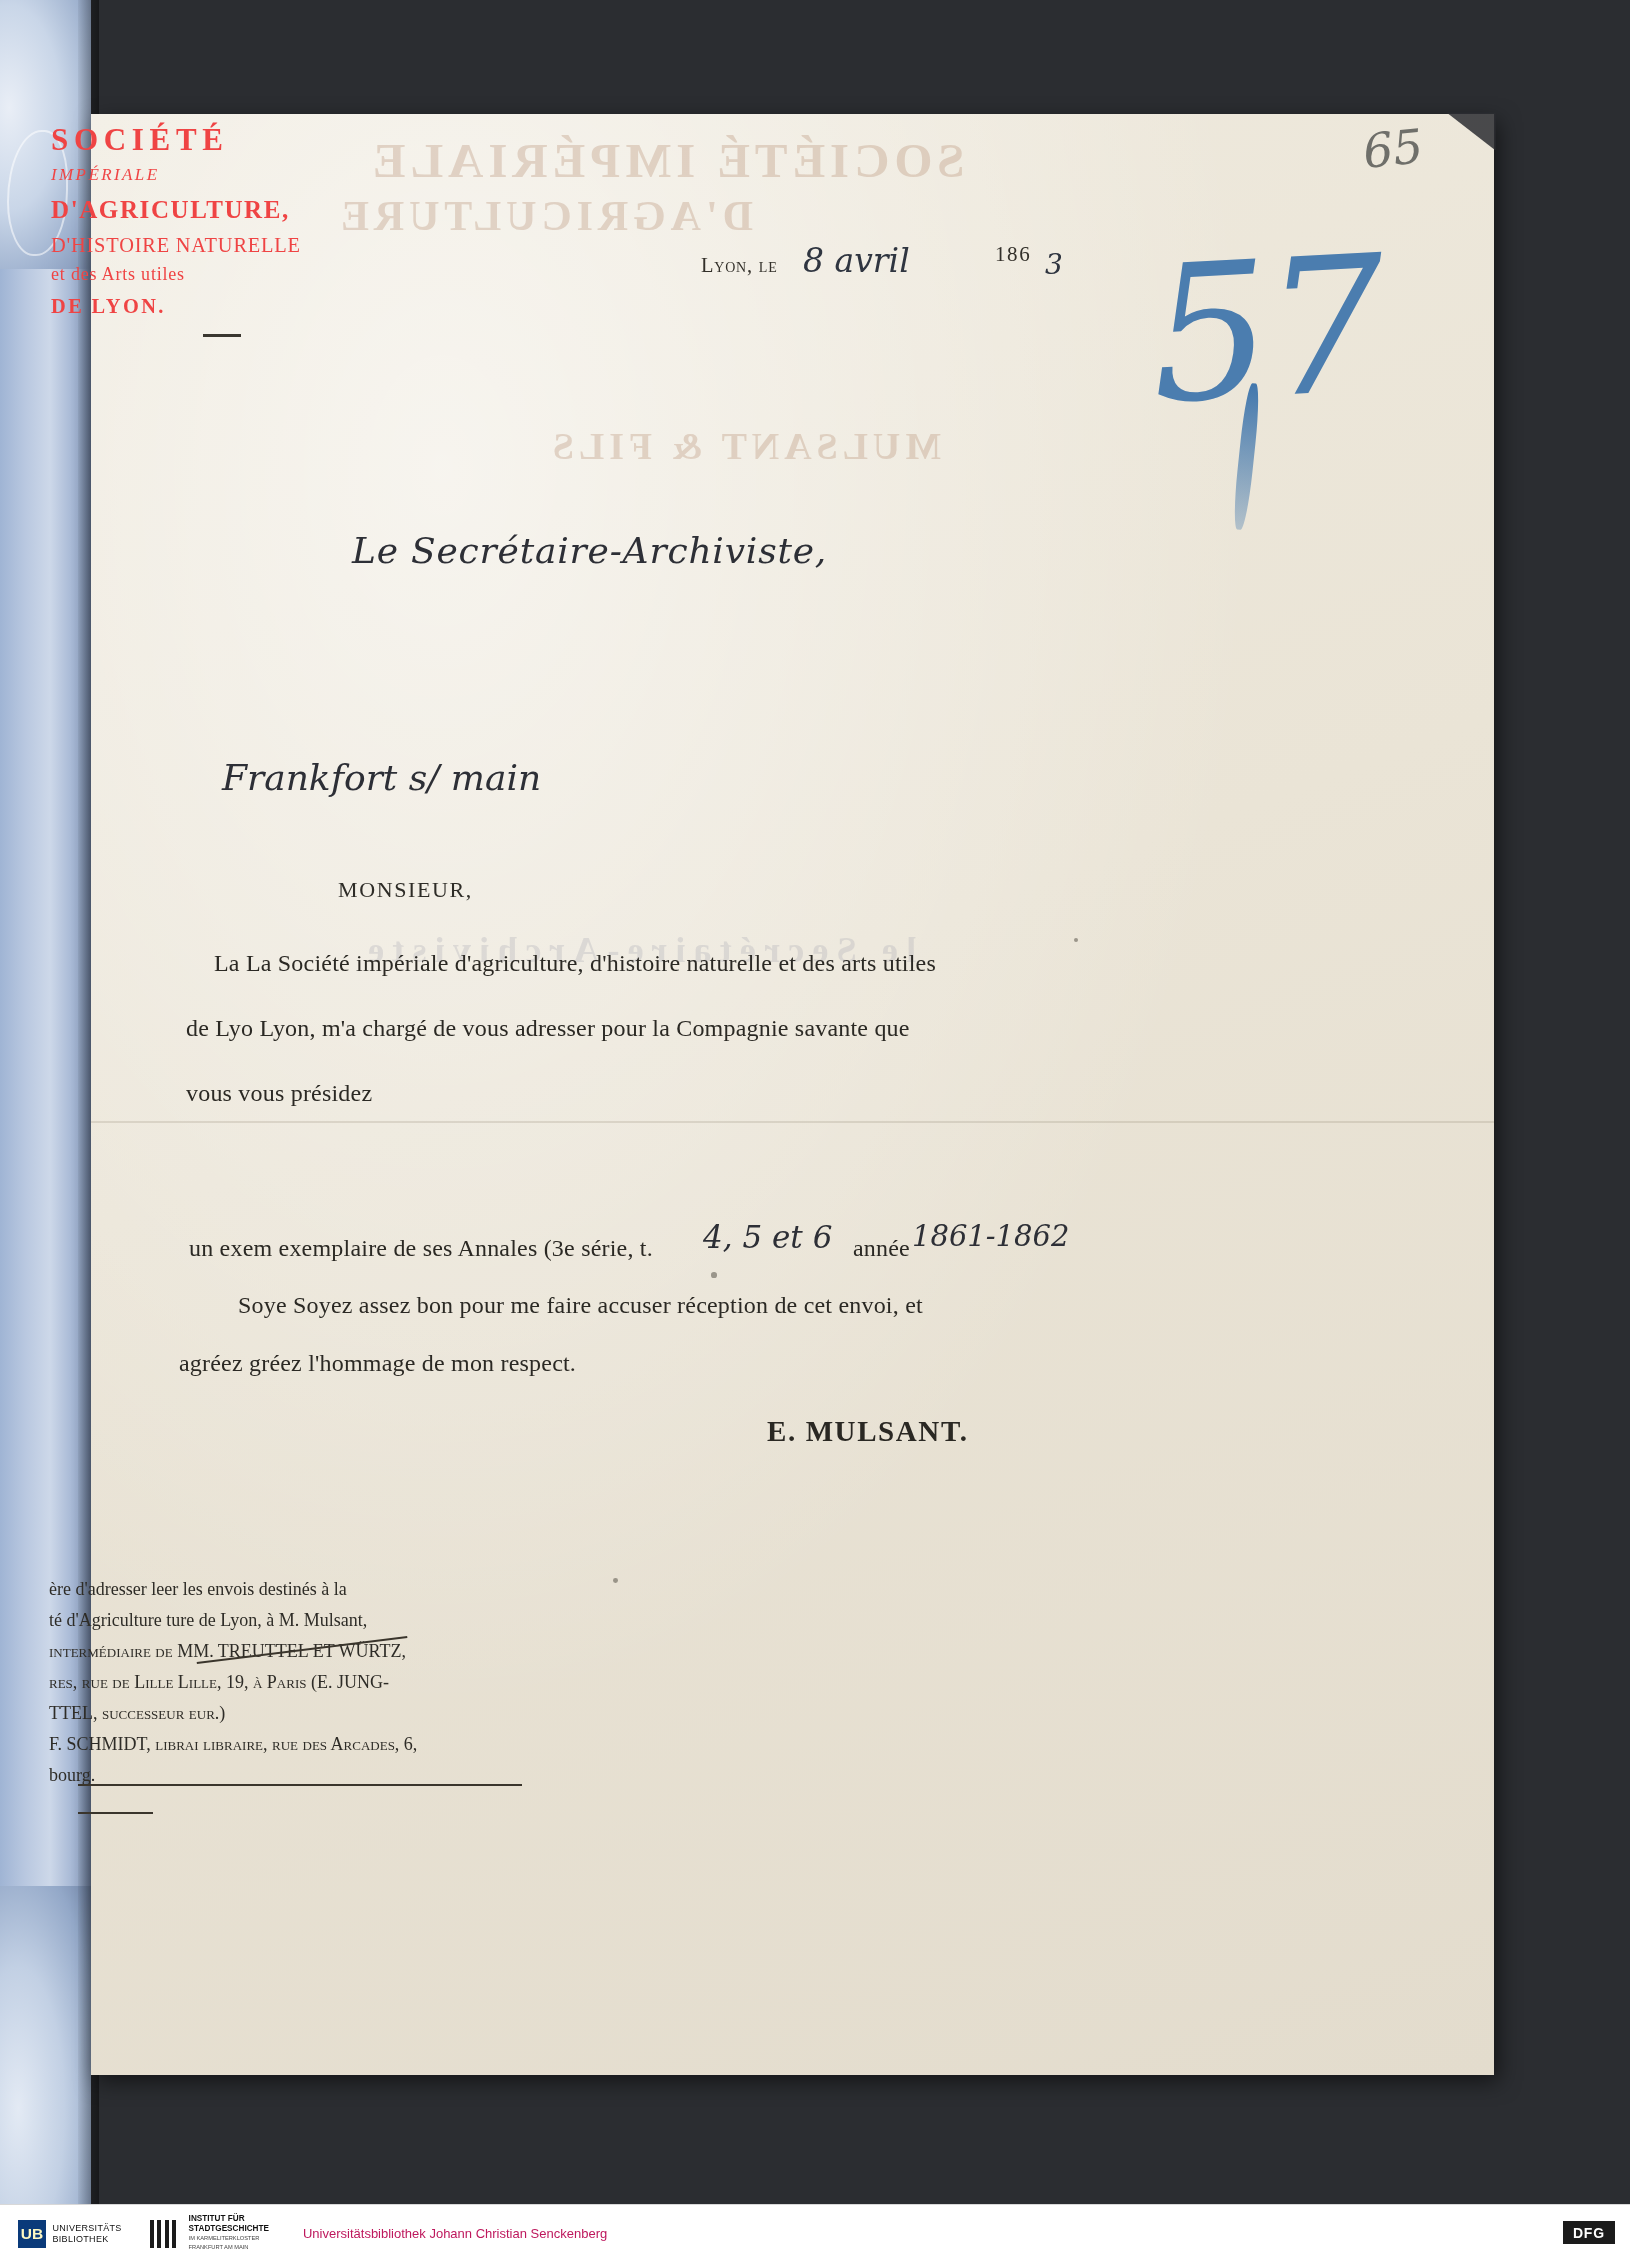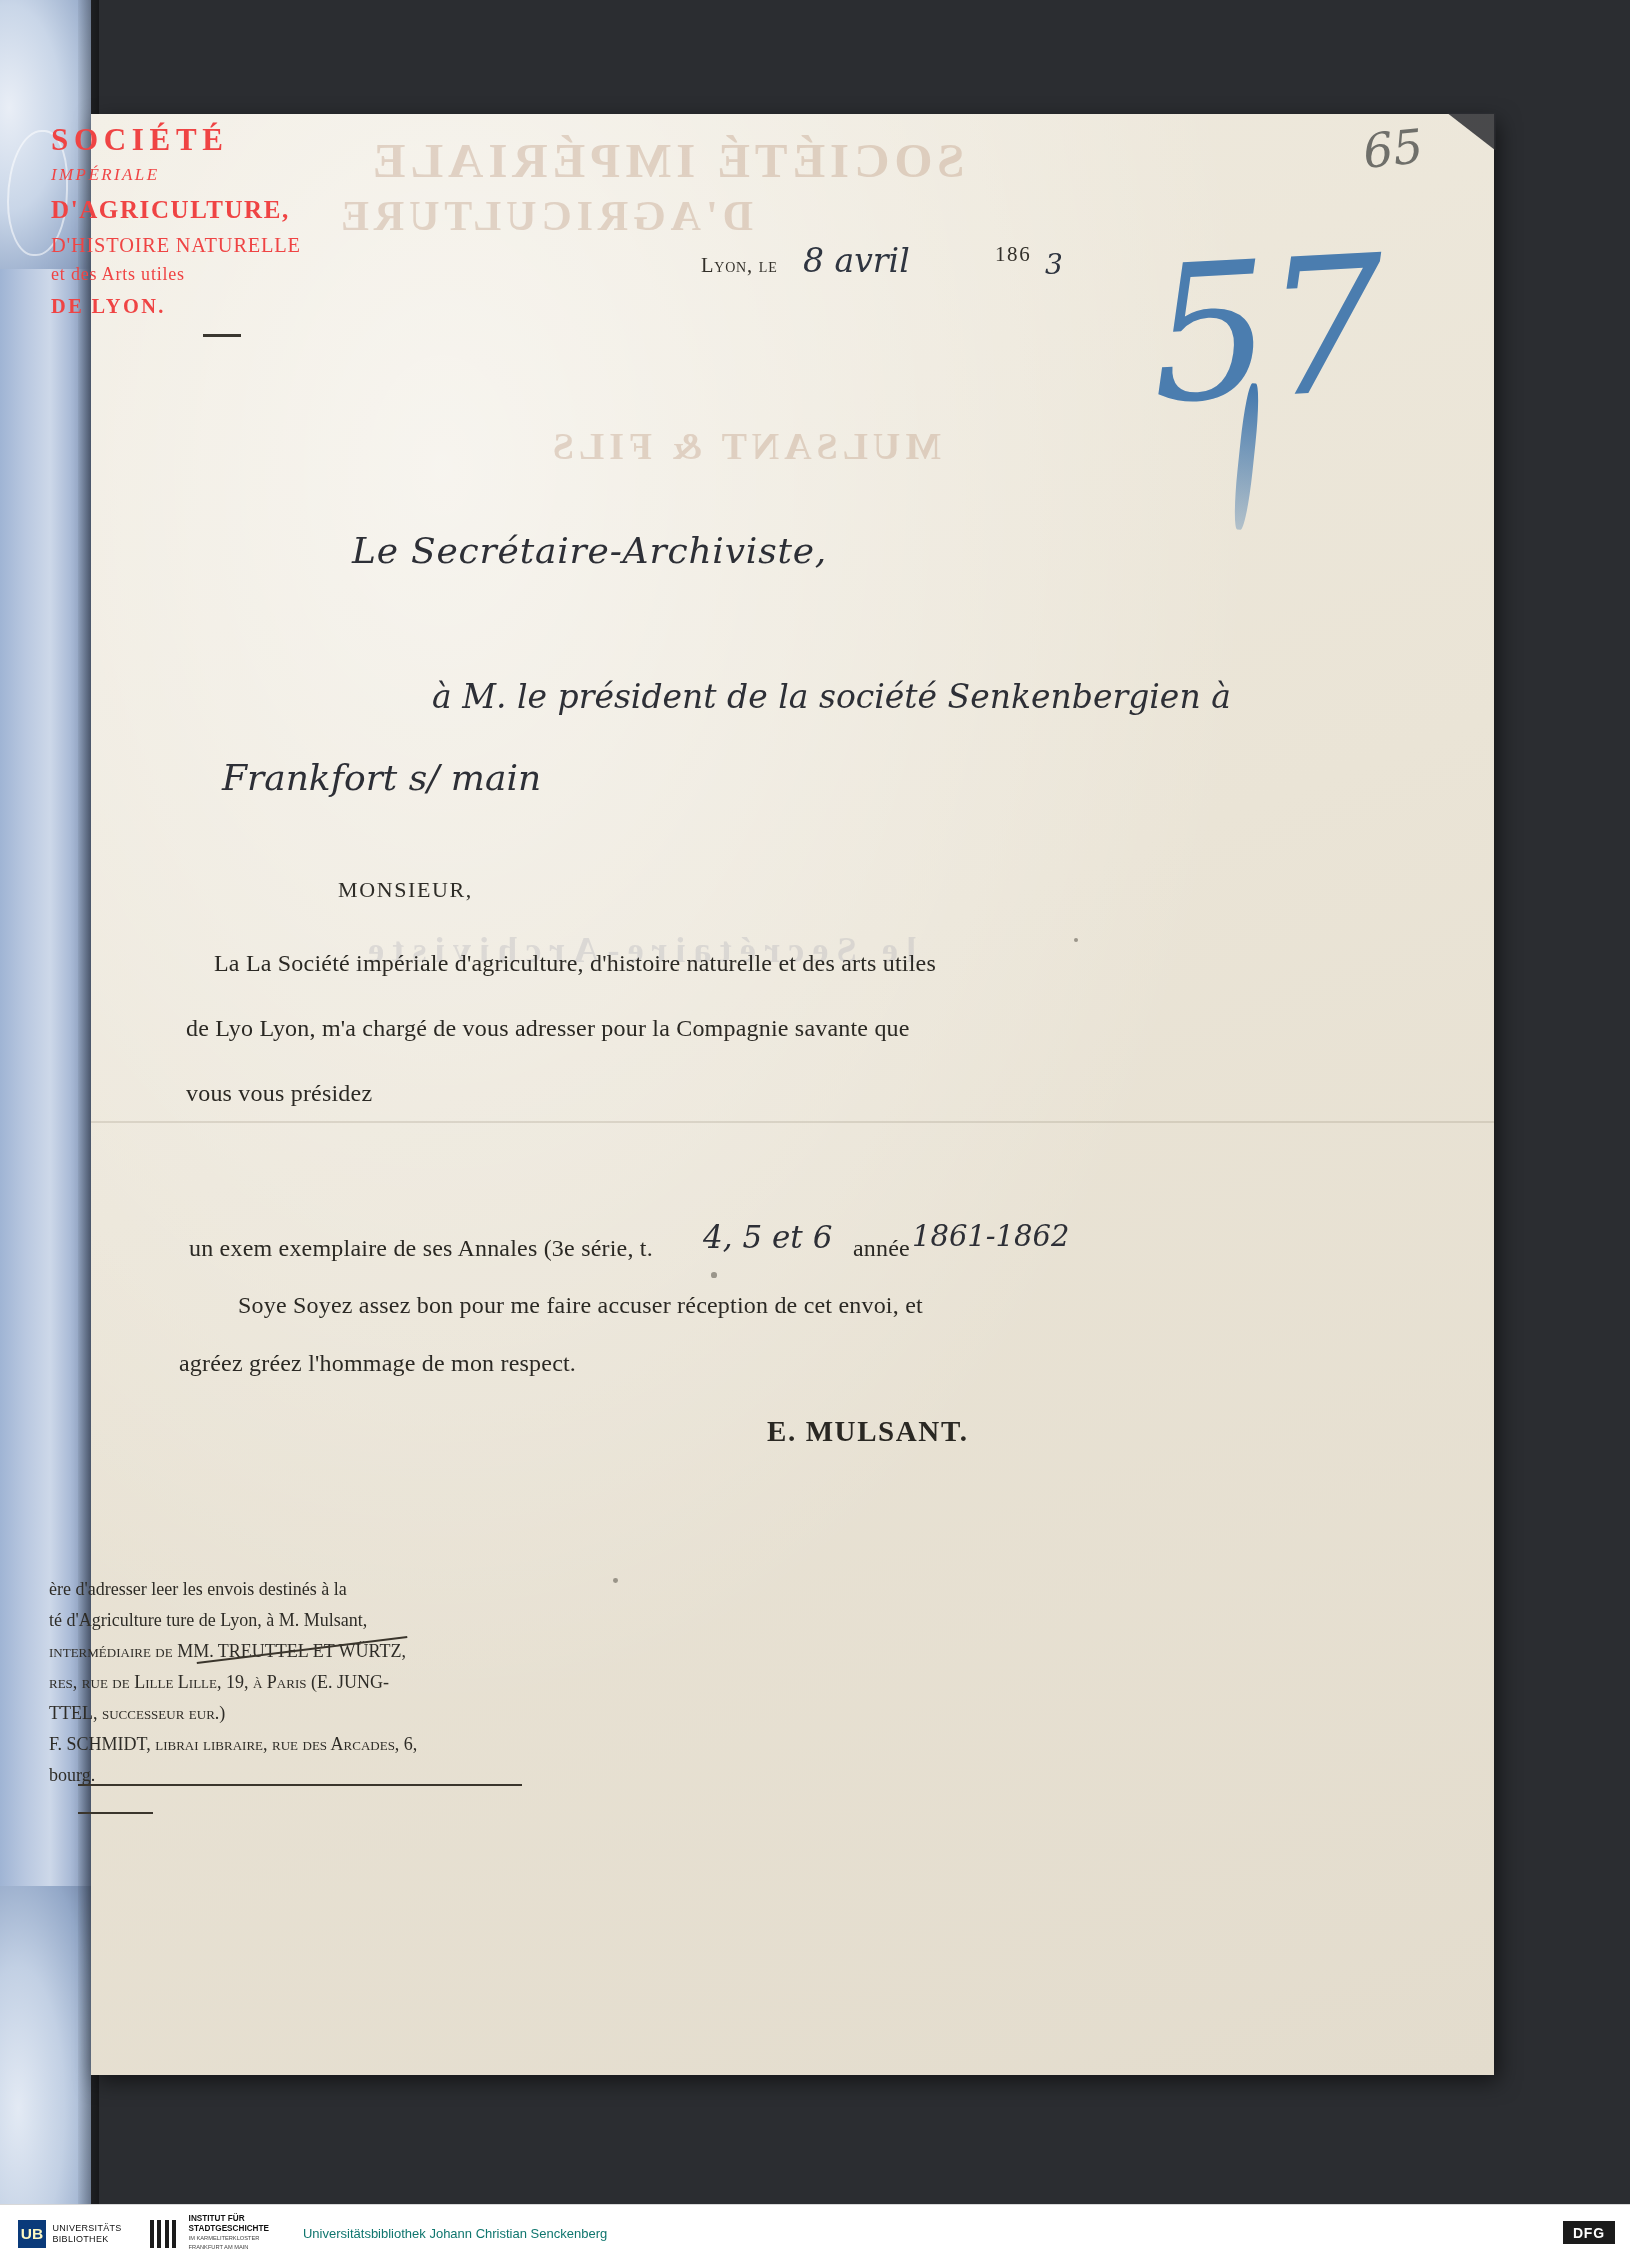--- a/index.html
+++ b/index.html
@@ -401,21 +401,21 @@
     font-size: 8.2px;
     line-height: 9.8px;
     color: #111;
     font-weight: bold;
   }
   #ifs-text .sub { font-weight: normal; font-size: 5.7px; color:#444; }
   #bb-credit {
     margin-left: 34px;
     font-family: "Liberation Sans", sans-serif;
     font-size: 13px;
-    color: #0f766e;
+    color: #be185d;
   }
   #dfg {
     position: absolute;
     right: 16.3px;
     top: 16.3px;
     background: #1b1b1b;
     color: #fff;
     font-family: "Liberation Sans", sans-serif;
     font-weight: bold;
     font-size: 14px;
@@ -466,21 +466,20 @@
   </div>
   <div id="date-day" class="hand">8 avril</div>
   <div id="date-year">186</div>
   <div id="date-year-hand" class="hand">3</div>
 
   <div id="folio">65</div>
   <div id="bignum">57</div>
   <div id="bignum-tail"></div>
 
   <div id="h-secretaire">Le Secrétaire-Archiviste,</div>
-  <div id="h-addr1">à M. le président de la société Senkenbergien à</div>
   <div id="h-addr2">Frankfort s/ main</div>
 
   <div id="monsieur">MONSIEUR,</div>
   <div class="bodyline" id="bl1">La La Société impériale d'agriculture, d'histoire naturelle et des arts utiles</div>
   <div class="bodyline" id="bl2">de Lyo Lyon, m'a chargé de vous adresser pour la Compagnie savante que</div>
   <div class="bodyline" id="bl3">vous vous présidez</div>
   <div class="bodyline" id="bl4">un exem exemplaire de ses Annales (3e série, t.</div>
   <div id="h-tome">4, 5 et 6</div>
   <div class="bodyline" style="left:853px;top:1235px;">année</div>
   <div id="h-annee">1861-1862</div>

